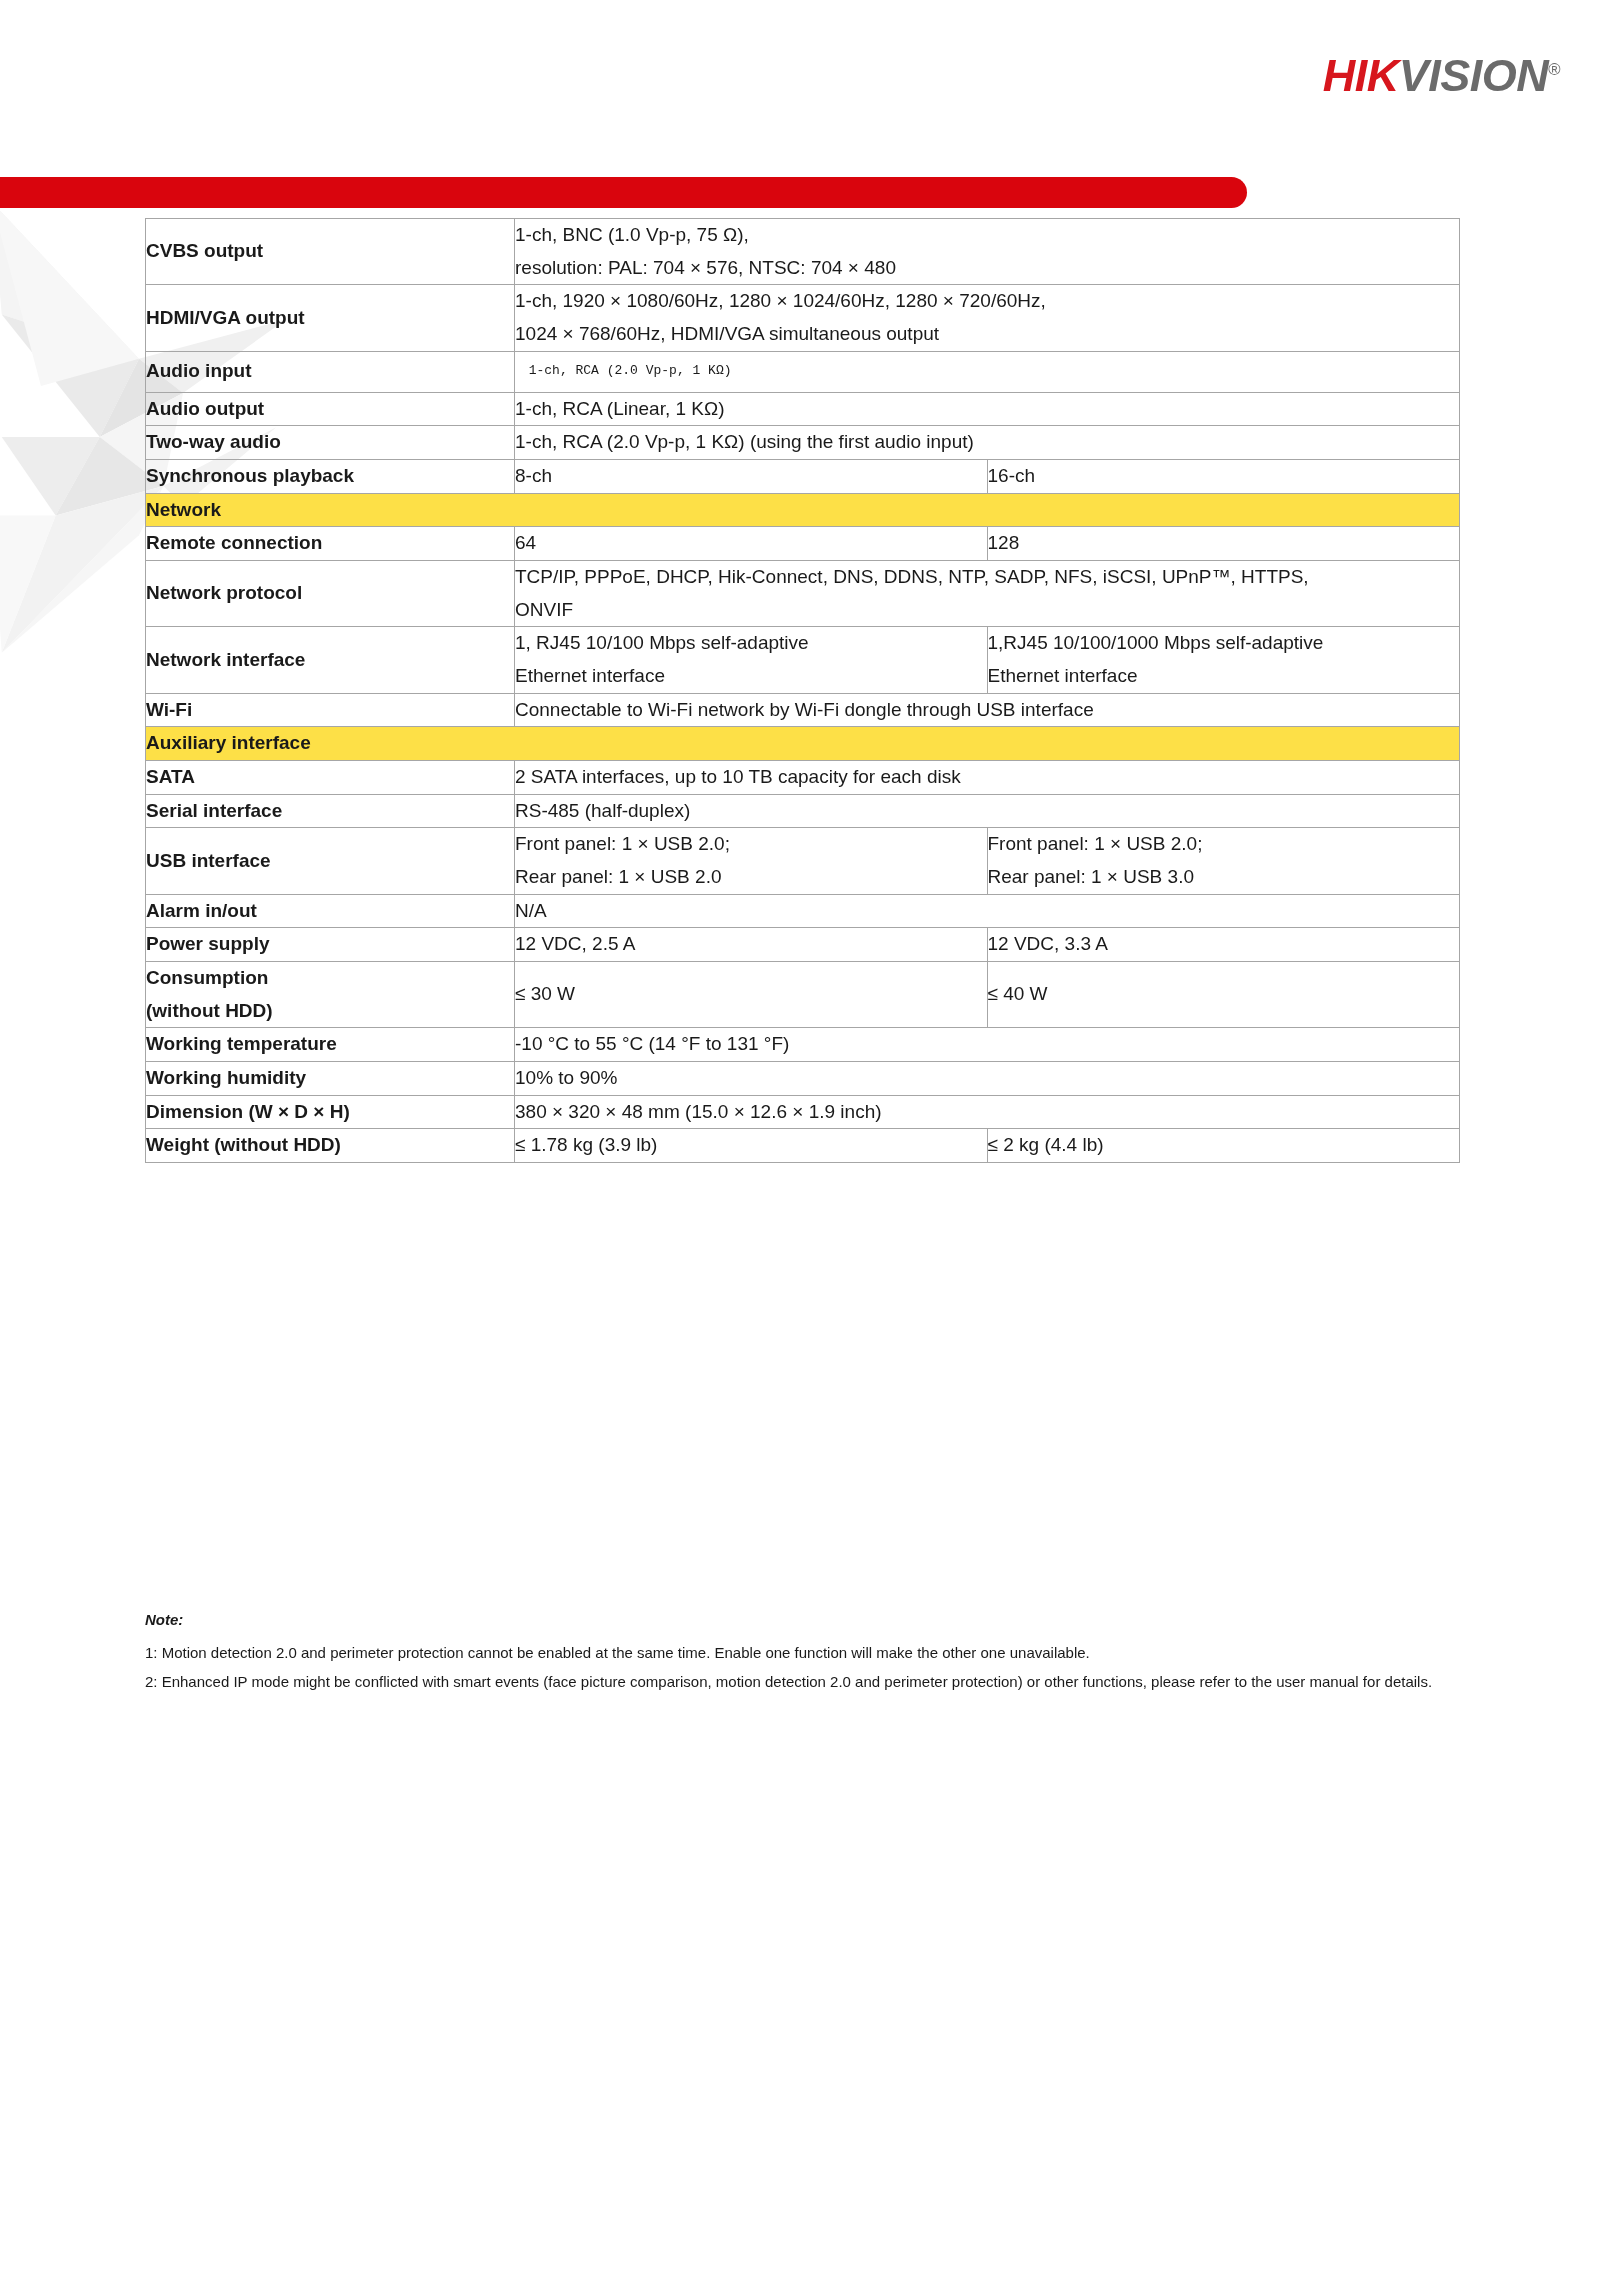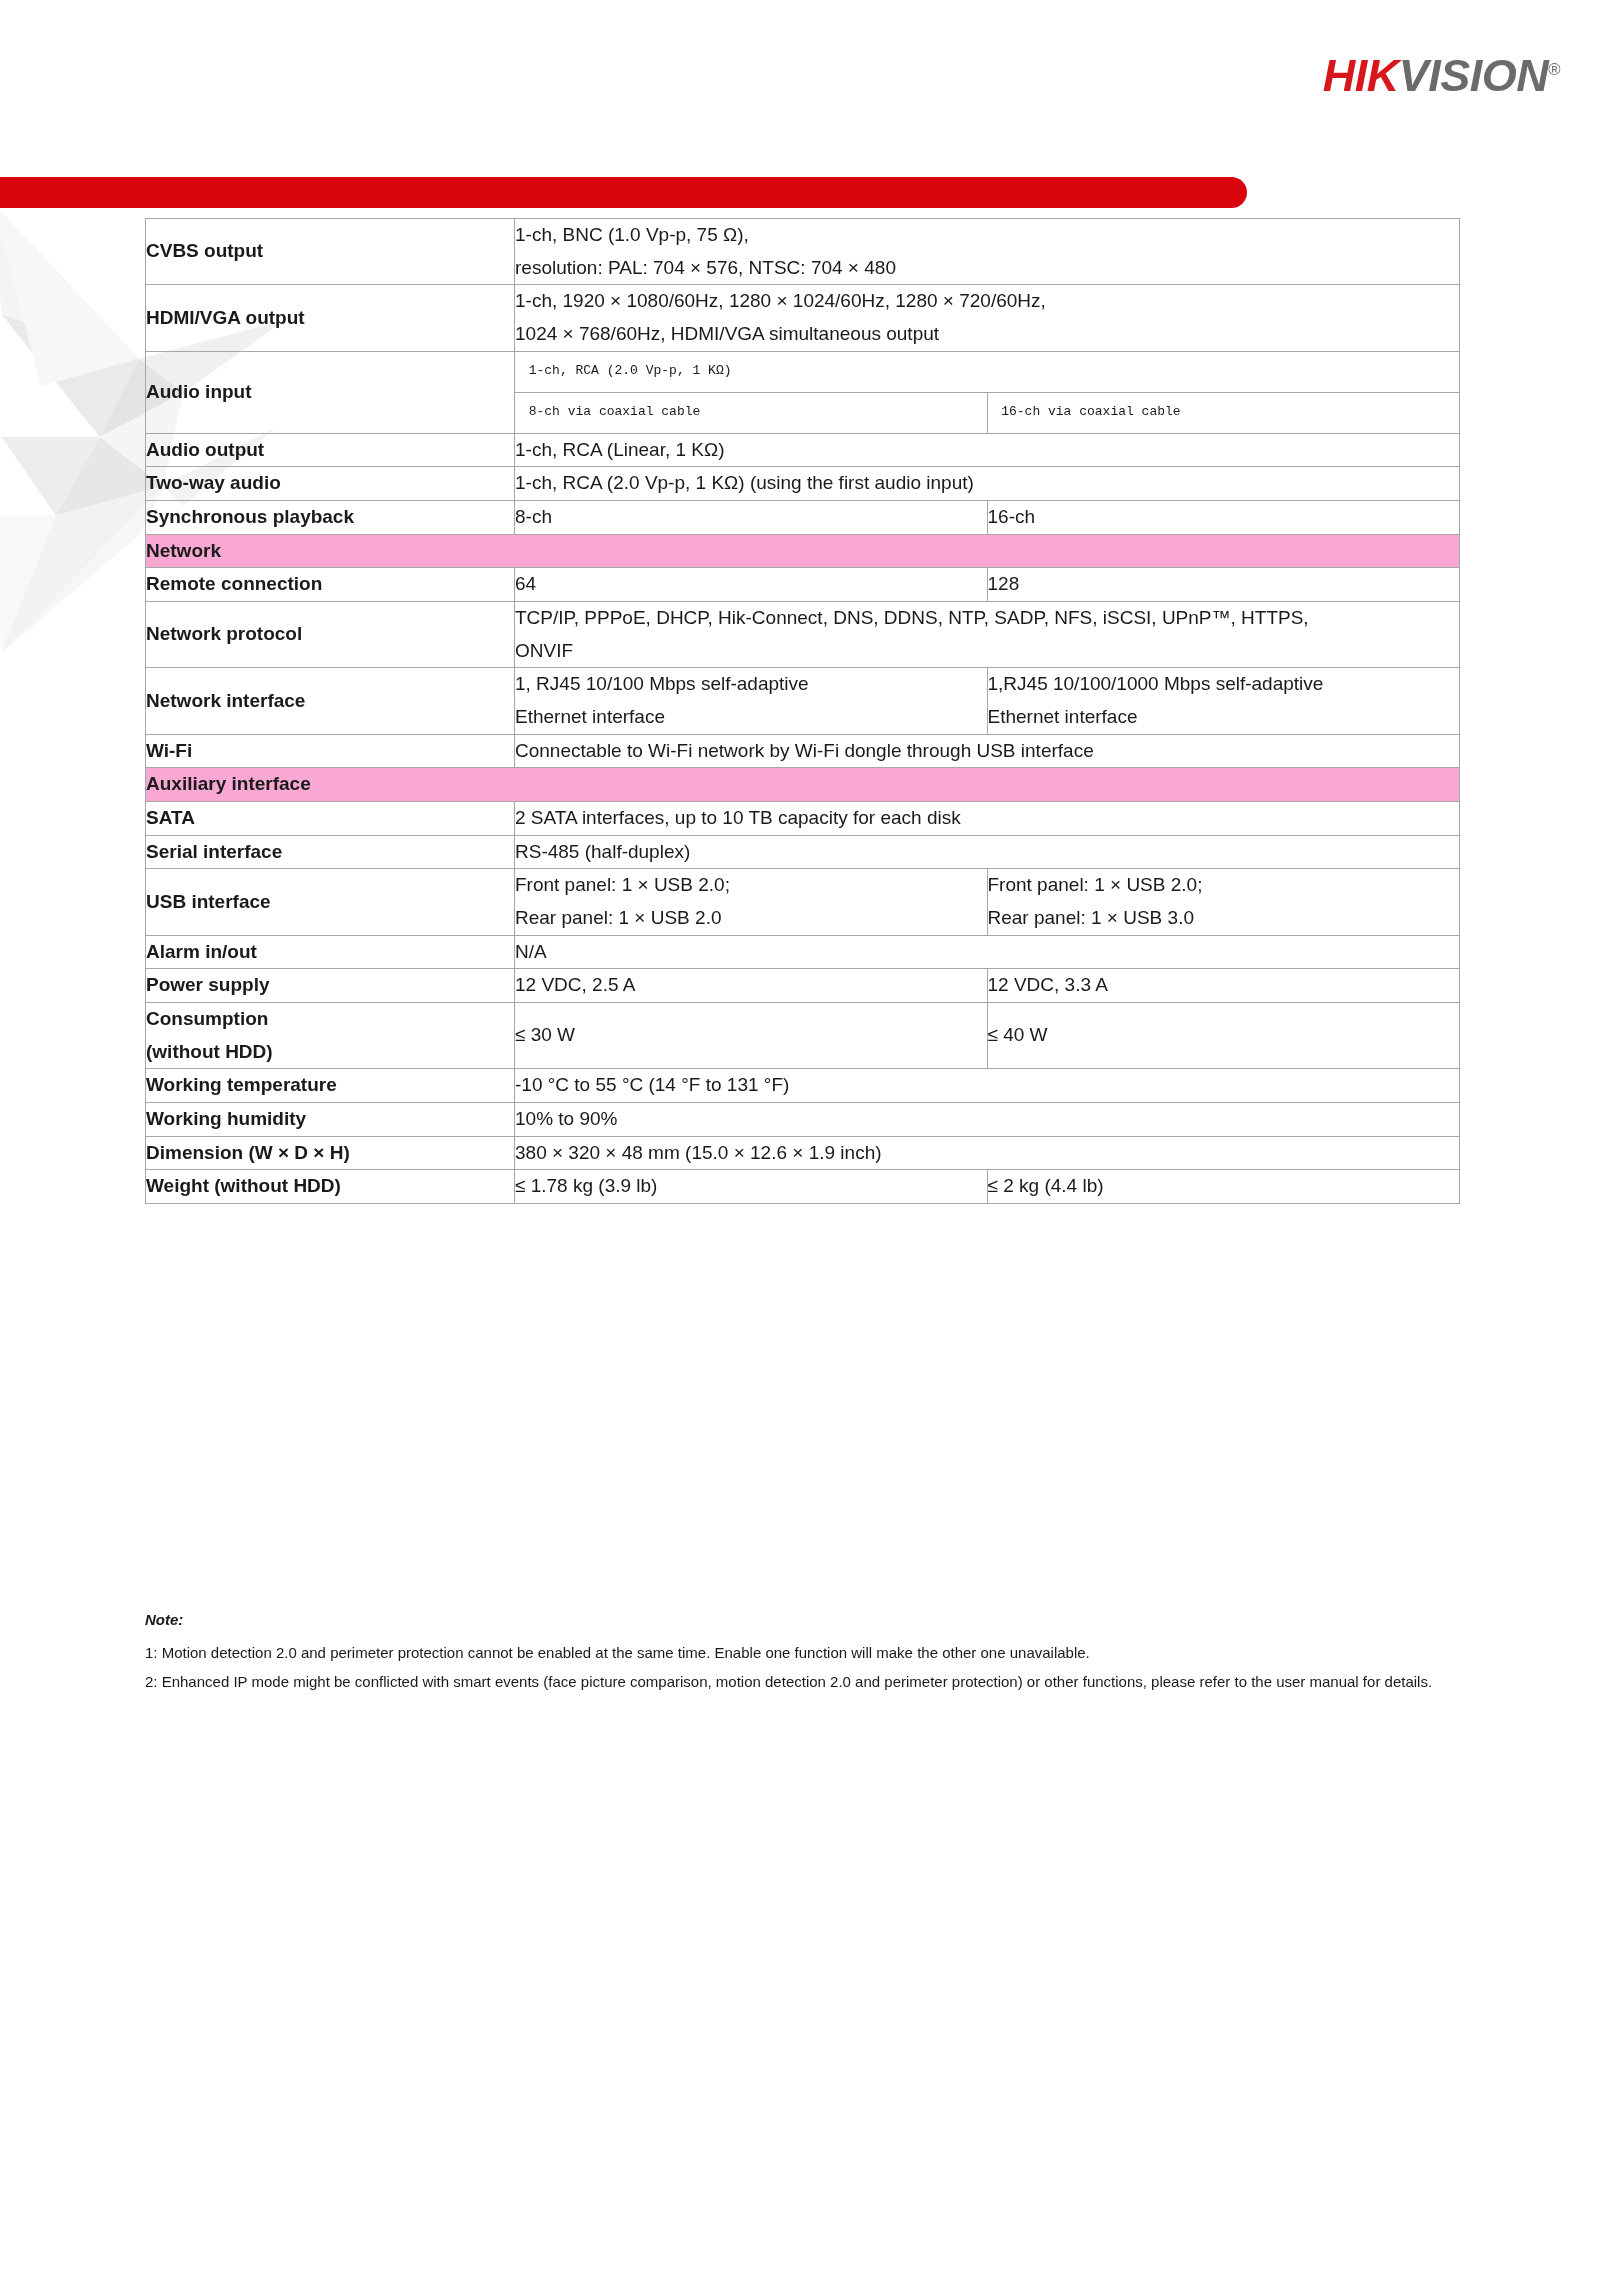--- a/index.html
+++ b/index.html
@@ -92,21 +92,21 @@
     width: 369px;
     font-weight: bold;
     padding: 8.8px 0 8.8px 16.7px;
   }
   td.val {
     padding: 8.8px 0 8.8px 13.7px;
     font-weight: normal;
   }
   td.val.half { width: 442px; }
   .section td {
-    background: #f9a8d4;
+    background: #fde047;
     font-weight: bold;
     padding: 8.8px 0 8.8px 16.7px;
     font-size: 19px;
   }
   
   table.sub {
     width: 100%;
     border-collapse: collapse;
     table-layout: fixed;
   }
@@ -193,24 +193,20 @@
       </tr>
 
       <tr>
         <td class="label">Audio input</td>
         <td class="nopad" colspan="2">
           <table class="sub">
             <tbody>
               <tr>
                 <td colspan="2">1-ch, RCA (2.0 Vp-p, 1 KΩ)</td>
               </tr>
-              <tr>
-                <td class="splitL">8-ch via coaxial cable</td>
-                <td>16-ch via coaxial cable</td>
-              </tr>
             </tbody>
           </table>
         </td>
       </tr>
 
       <tr>
         <td class="label">Audio output</td>
         <td class="val" colspan="2">1-ch, RCA (Linear, 1 KΩ)</td>
       </tr>
 

